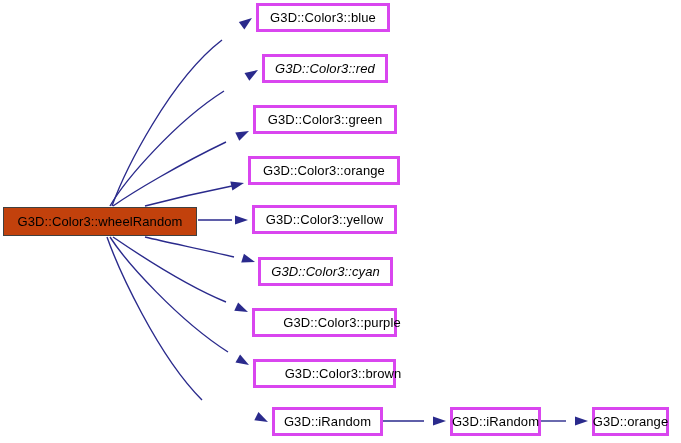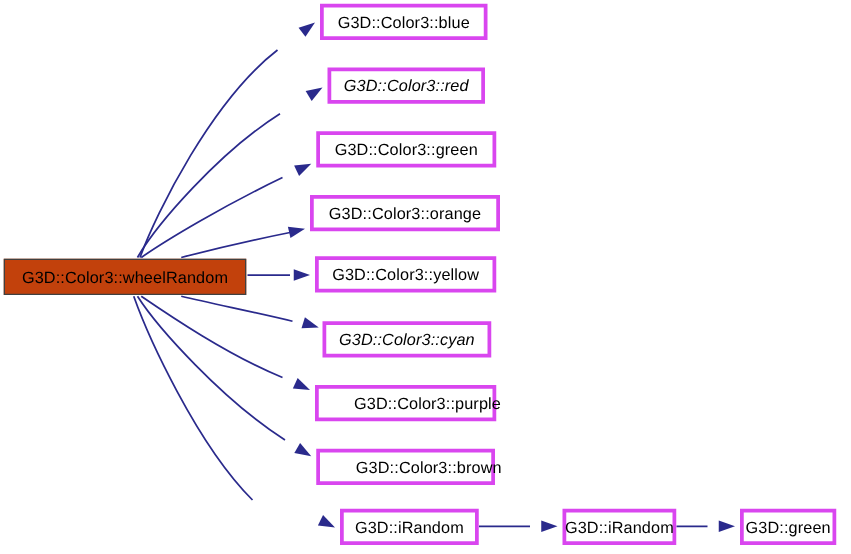--- a/index.html
+++ b/index.html
@@ -114,17 +114,17 @@
       <div class="node" style="left: 253px; top: 359px; width: 143px; height: 29px; padding-left: 37px;">
         <span class="node-label">G3D::Color3::brown</span>
       </div>
       <div class="node" style="left: 272px; top: 407px; width: 111px; height: 29px; text-align: right;">
         <span class="node-label">G3D::iRandom</span>
       </div>
       <div class="node" style="left: 450px; top: 407px; width: 91px; height: 29px;">
         <span class="node-label">G3D::iRandom</span>
       </div>
       <div class="node" style="left: 592px; top: 407px; width: 77px; height: 29px;">
-        <span class="node-label">G3D::green</span>
+        <span class="node-label">G3D::orange</span>
       </div>
     </div>
 
 </div>
 
 </body></html>

